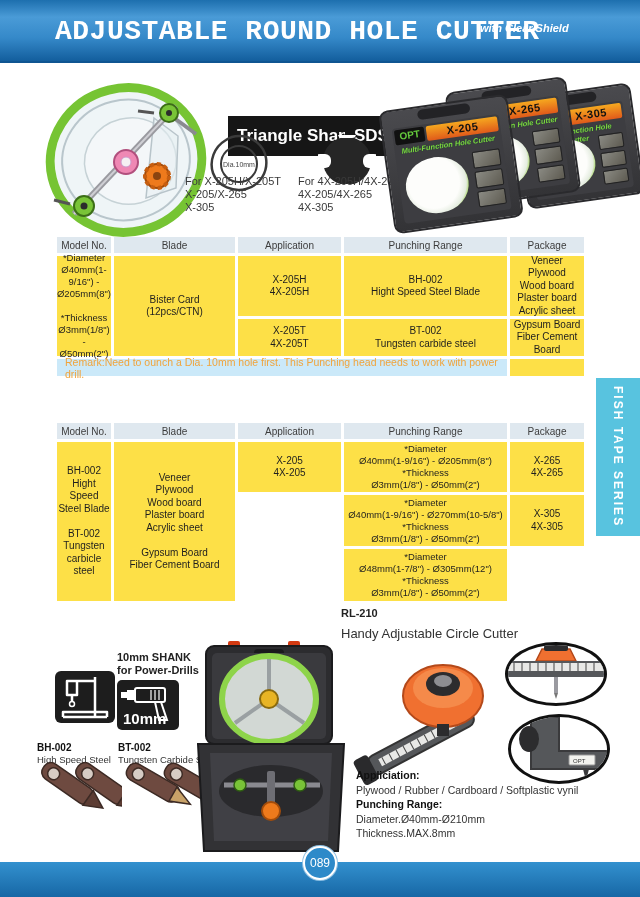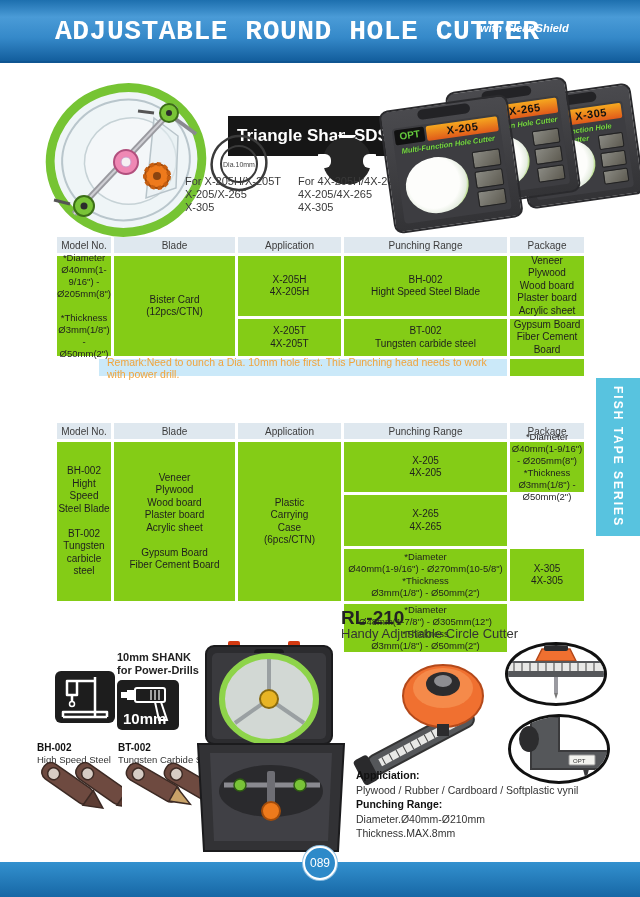--- a/index.html
+++ b/index.html
@@ -39,34 +39,34 @@
   .case .photo { position:absolute; left:6%; bottom:6%; width:58%; height:58%;
     border-radius:50%; background:radial-gradient(circle at 45% 45%, #fdfdfb 55%, #e4ecdf 70%, #9bd24e 78%, #6db52f 88%, #3d3d41 92%); }
   .case .thumbs { position:absolute; right:4%; bottom:6%; width:26%; height:58%;
     display:flex; flex-direction:column; gap:3px; }
   .case .thumbs div { flex:1; background:linear-gradient(135deg,#8b8b84,#5d5a50); border:1px solid #222; border-radius:2px; }
 
   
   .tbl { position:absolute; display:grid; gap:3px; }
   .th { background:#dfe8ef; color:#3c3c3c; font-size:10px; display:flex;
     align-items:center; justify-content:center; }
-  .td { background:#84cc16; color:#1e1e1e; font-size:10px; line-height:12.5px;
+  .td { background:#fde047; color:#1e1e1e; font-size:10px; line-height:12.5px;
     display:flex; align-items:center; justify-content:center; text-align:center; }
   .td.small { font-size:9.5px; line-height:12px; }
   .remark { background:#cbe9f9; color:#f0a43c; font-size:10.5px; display:flex;
-    align-items:center; padding-left:8px;margin-left:42px; }
+    align-items:center; padding-left:8px; }
 
   
   .side-tab { left:596px; top:378px; width:44px; height:158px; background:#58c3df;
     display:flex; align-items:center; justify-content:center; }
   .side-tab span { writing-mode:vertical-rl; color:#fff; font-weight:bold; font-size:12px;
     letter-spacing:2px; }
 
   
-  .rl-title { left:341px; top:607px; font-size:19px; font-weight:bold; color:#222; }
+  .rl-title { left:341px; top:607px; font-size:11px; font-weight:bold; color:#222; }
   .rl-name  { left:341px; top:626px; font-size:13px; color:#333; }
   .app-block { left:356px; top:768px; font-size:10.5px; color:#333; line-height:14.5px; }
   .app-block b { color:#111; }
 
   
   .shank-note { left:117px; top:651px; font-size:11px; font-weight:bold; color:#222; line-height:13px; }
   .blade-lbl { font-size:9.5px; color:#333; line-height:12px; }
   .blade-lbl b { font-size:10px; color:#111; }
 
   
@@ -240,24 +240,20 @@
 Wood board
 Plaster board
 Acrylic sheet
 
 Gypsum Board
 Fiber Cement Board</div>
     <div class="td pre small">*Diameter
 Ø40mm(1-9/16") - Ø205mm(8")
 *Thickness
 Ø3mm(1/8") - Ø50mm(2")</div>
-    <div class="td pre" style="grid-row:2 / span 3;">Plastic
-Carrying
-Case
-(6pcs/CTN)</div>
 
     <div class="td pre">X-265
 4X-265</div>
     <div class="td pre small" style="grid-column:4;">*Diameter
 Ø40mm(1-9/16") - Ø270mm(10-5/8")
 *Thickness
 Ø3mm(1/8") - Ø50mm(2")</div>
 
     <div class="td pre">X-305
 4X-305</div>

